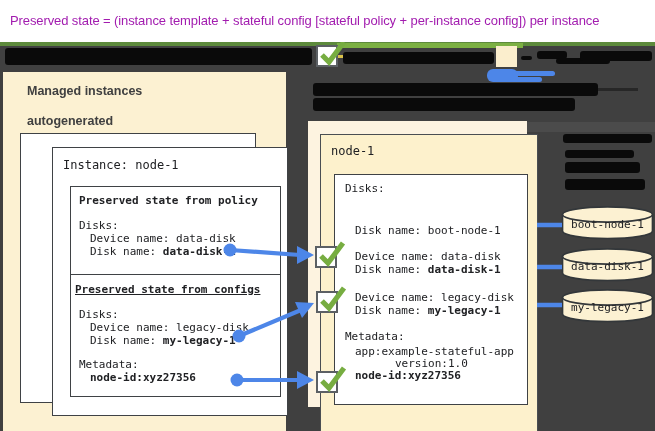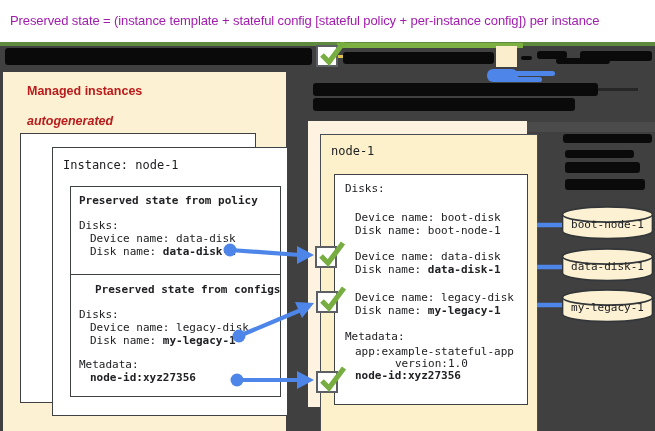--- a/index.html
+++ b/index.html
@@ -19,21 +19,21 @@
   .checkbox{width:22px;height:22px;background:#ffffff;border:2px solid #5c6064;box-sizing:border-box;}
   .checkbox svg{position:absolute;left:-1px;top:-8px;overflow:visible;}
   .panel{background:#fcf1d2;}
   .card{background:#ffffff;border:1.6px solid #3f4245;box-sizing:border-box;}
   .innerbox{background:#ffffff;border:1.5px solid #3f4245;box-sizing:border-box;}
   .outer-card{background:#fdf3e0;}
   .vm-card{background:#fdf1cc;border:1.6px solid #4a4e52;box-sizing:border-box;}
   .mono{font-family:"DejaVu Sans Mono",monospace;font-size:11px;color:#202124;white-space:nowrap;}
   .mono-lg{font-family:"DejaVu Sans Mono",monospace;font-size:12px;color:#202124;white-space:nowrap;}
   .bold{font-weight:bold;}
-  .sans{font-size:12.5px;color:#b91c1c;line-height:15px;white-space:nowrap;}
+  .sans{font-size:12.5px;color:#404040;line-height:15px;white-space:nowrap;}
   .cyl-label{font-family:"DejaVu Sans Mono",monospace;font-size:11px;color:#202124;
              width:100%;text-align:center;}
   .overlay{left:0;top:0;width:655px;height:389px;pointer-events:none;}
 </style>
 </head>
 <body>
 
 <div class="abs titlebar">
   <div class="abs title-text">Preserved state = (instance template + stateful config [stateful policy + per-instance config]) per instance</div>
 </div>
@@ -57,57 +57,56 @@
   <div class="abs blackbar" style="left:580px;top:9px;width:72px;height:10px;"></div>
   <div class="abs bluemark" style="left:487px;top:27px;width:31px;height:13px;border-radius:6px;"></div>
   <div class="abs bluemark" style="left:512px;top:29px;width:43px;height:4.5px;"></div>
   <div class="abs bluemark" style="left:510px;top:35px;width:32px;height:4.5px;"></div>
   <div class="abs blackbar" style="left:313px;top:41px;width:285px;height:13px;"></div>
   <div class="abs" style="left:598px;top:46px;width:40px;height:3px;background:#272727;"></div>
   <div class="abs blackbar" style="left:313px;top:56px;width:262px;height:13px;"></div>
 
   <div class="abs panel" style="left:3px;top:30px;width:283px;height:359px;">
     <div class="abs sans bold" style="left:24px;top:12px;">Managed instances</div>
-    <div class="abs sans bold" style="left:24px;top:42px;font-style:italic;">autogenerated</div>
+    <div class="abs sans bold" style="left:24px;top:42px;">autogenerated</div>
 
     <div class="abs card" style="left:17px;top:61px;width:236px;height:270px;"></div>
 
     <div class="abs card" style="left:27px;top:75px;width:236px;height:269px;margin-left:22px;">
       <div class="abs mono-lg" style="left:10px;top:10px;">Instance: node-1</div>
 
       <div class="abs innerbox" style="left:17px;top:38px;width:211px;height:94px;padding-left:40px;">
         <div class="abs mono bold" style="left:8px;top:7px;">Preserved state from policy</div>
         <div class="abs mono" style="left:8px;top:32px;">Disks:</div>
         <div class="abs mono" style="left:19px;top:45px;">Device name: data-disk</div>
         <div class="abs mono" style="left:19px;top:58px;"><span>Disk name: </span><span class="bold">data-disk-1</span></div>
       </div>
 
       <div class="abs innerbox" style="left:17px;top:126px;width:211px;height:123px;">
-        <div class="abs mono bold" style="left:24px;top:8px;">Preserved state from configs</div>
+        <div class="abs mono bold" style="left:4px;top:8px;text-decoration:underline;">Preserved state from configs</div>
         <div class="abs mono" style="left:8px;top:33px;">Disks:</div>
         <div class="abs mono" style="left:19px;top:46px;">Device name: legacy-disk</div>
         <div class="abs mono" style="left:19px;top:59px;"><span>Disk name: </span><span class="bold">my-legacy-1</span></div>
         <div class="abs mono" style="left:8px;top:83px;">Metadata:</div>
         <div class="abs mono bold" style="left:19px;top:96px;">node-id:xyz27356</div>
       </div>
     </div>
   </div>
 
   <div class="abs graybar" style="left:527px;top:80px;width:128px;height:10px;"></div>
   <div class="abs blackbar" style="left:563px;top:92px;width:89px;height:9px;"></div>
   <div class="abs blackbar" style="left:565px;top:108px;width:69px;height:8px;"></div>
   <div class="abs blackbar" style="left:565px;top:120px;width:75px;height:11px;"></div>
   <div class="abs blackbar" style="left:565px;top:137px;width:80px;height:11px;"></div>
 
   <div class="abs outer-card" style="left:308px;top:79px;width:219px;height:286px;"></div>
   <div class="abs vm-card" style="left:320px;top:92px;width:218px;height:327px;">
     <div class="abs mono-lg" style="left:10px;top:9px;">node-1</div>
     <div class="abs innerbox" style="left:13px;top:39px;width:194px;height:231px;">
       <div class="abs mono" style="left:10px;top:7px;">Disks:</div>
-      <div class="abs mono" style="left:20px;top:36px;">Device name: boot-disk</div>
       <div class="abs mono" style="left:20px;top:49px;">Disk name: boot-node-1</div>
       <div class="abs mono" style="left:20px;top:75px;">Device name: data-disk</div>
       <div class="abs mono" style="left:20px;top:88px;"><span>Disk name: </span><span class="bold">data-disk-1</span></div>
       <div class="abs mono" style="left:20px;top:116px;">Device name: legacy-disk</div>
       <div class="abs mono" style="left:20px;top:129px;"><span>Disk name: </span><span class="bold">my-legacy-1</span></div>
       <div class="abs mono" style="left:10px;top:155px;">Metadata:</div>
       <div class="abs mono" style="left:20px;top:170px;">app:example-stateful-app</div>
       <div class="abs mono" style="left:20px;top:182px;margin-left:40px;">version:1.0</div>
       <div class="abs mono bold" style="left:20px;top:194px;">node-id:xyz27356</div>
     </div>

